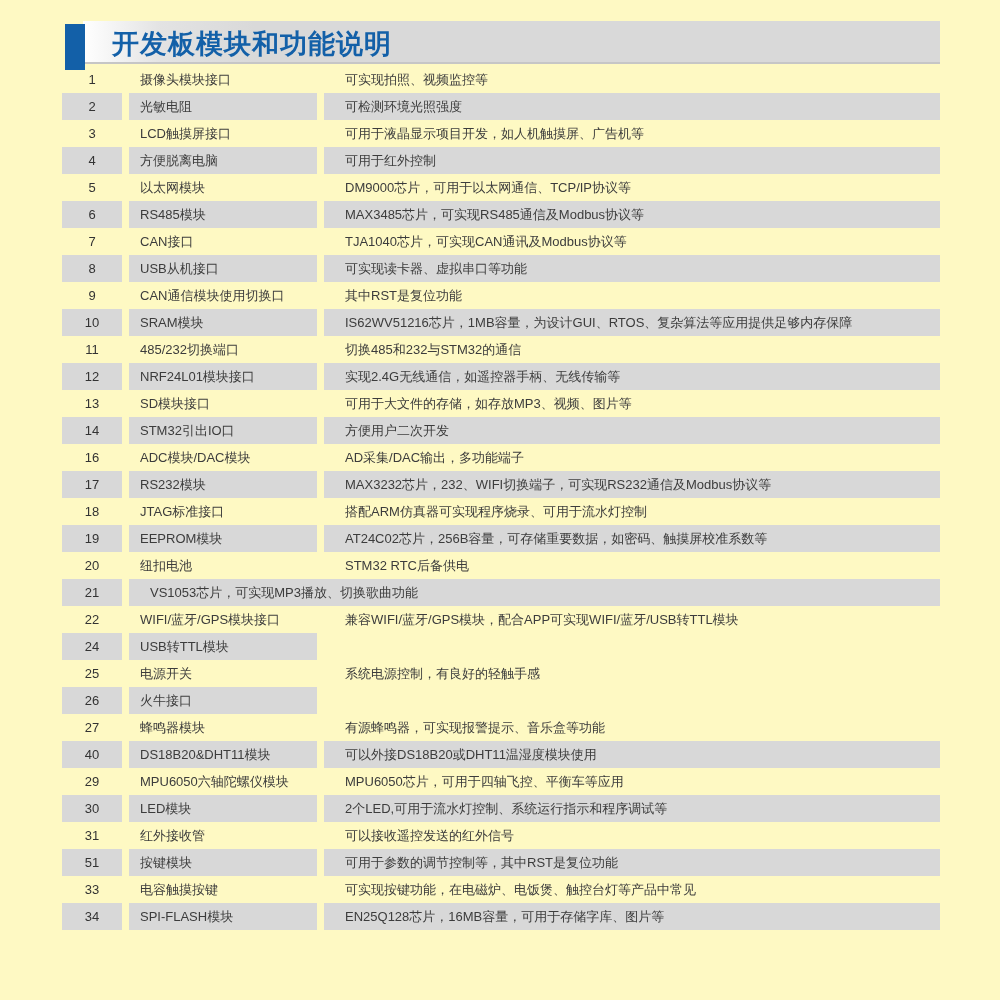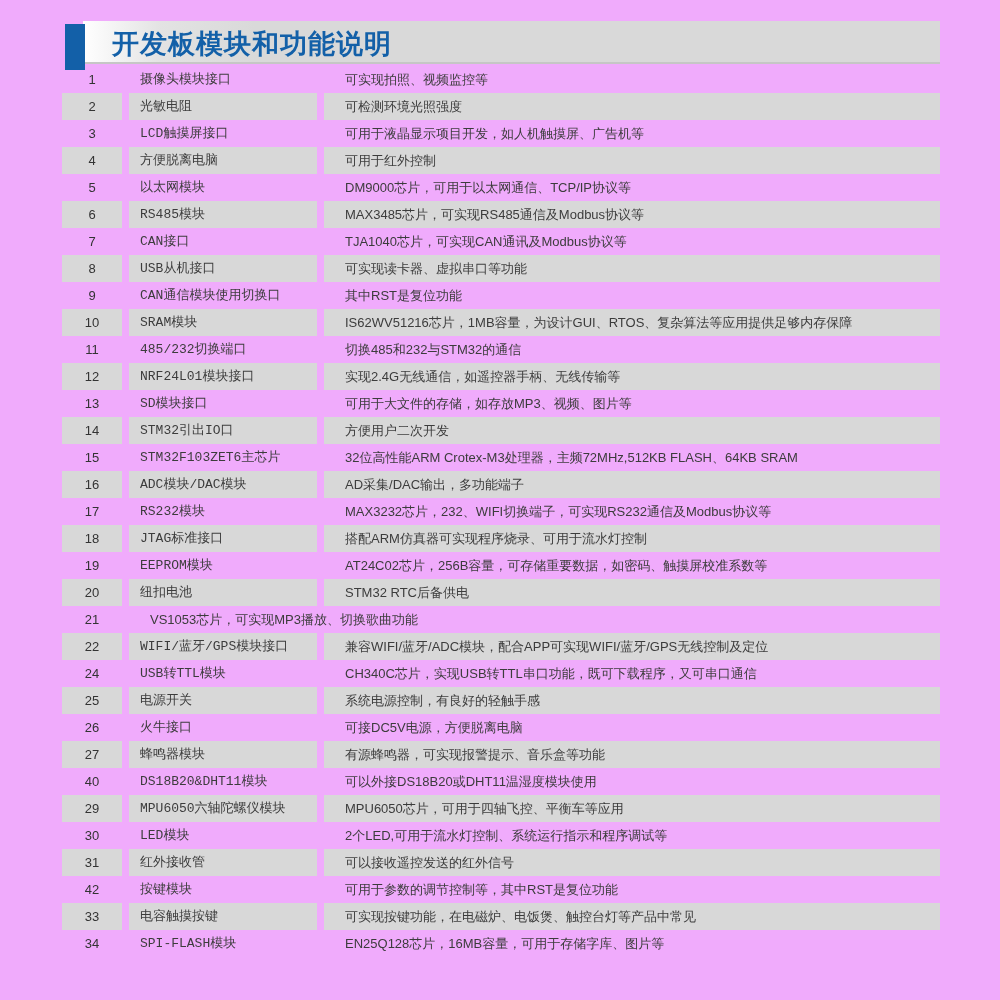--- a/index.html
+++ b/index.html
@@ -9,21 +9,21 @@
   }
   *{margin:0;padding:0;box-sizing:border-box;}
   html,body{background:#ffffff;}
   body{
     width:1000px;height:1000px;
     font-family:"Liberation Sans","DejaVu Sans",sans-serif;
     color:var(--text);
     position:relative;
     overflow:hidden;
   }
-  .page{position:absolute;inset:0;background:#f0abfc;}
+  .page{position:absolute;inset:0;background:#fef9c3;}
 
   
   .header{position:absolute;left:65px;top:20px;right:60px;height:50px;}
   .header-band{
     position:absolute;left:18px;right:0;top:1px;height:43px;
     background:linear-gradient(to right,#ffffff 0%,#e3e3e3 9%,#d9d9d9 20%,#d9d9d9 100%);
     border-bottom:2px solid #c6c6c6;
   }
   .header-accent{
     position:absolute;left:0;top:4px;width:20px;height:46px;
@@ -39,21 +39,21 @@
   .module-table{
     position:absolute;left:62px;top:66px;width:878px;
   }
   .trow{
     display:flex;height:27px;align-items:stretch;
     font-size:13px;line-height:27px;white-space:nowrap;
   }
   .cell{background:transparent;}
   .trow:nth-of-type(even) .cell{background:var(--stripe);}
   .c-no{width:60px;text-align:center;margin-right:7px;color:#333;}
-  .c-name{width:188px;padding-left:11px;margin-right:7px;overflow:hidden;font-family:Liberation Mono, monospace;}
+  .c-name{width:188px;padding-left:11px;margin-right:7px;overflow:hidden;}
   .c-desc{flex:1;padding-left:21px;overflow:hidden;}
 </style>
 </head>
 <body>
 
 <div class="page">
 
   <div class="header">
     <div class="header-band"></div>
     <div class="header-accent"></div>
@@ -139,25 +139,20 @@
         <div class="cell c-name">SD模块接口</div>
         <div class="cell c-desc">可用于大文件的存储，如存放MP3、视频、图片等</div>
       </div>
 
       <div class="trow">
         <div class="cell c-no">14</div>
         <div class="cell c-name">STM32引出IO口</div>
         <div class="cell c-desc">方便用户二次开发</div>
       </div>
 
-      <div class="trow">
-        <div class="cell c-no">15</div>
-        <div class="cell c-name">STM32F103ZET6主芯片</div>
-        <div class="cell c-desc">32位高性能ARM Crotex-M3处理器，主频72MHz,512KB FLASH、64KB SRAM</div>
-      </div>
 
       <div class="trow">
         <div class="cell c-no">16</div>
         <div class="cell c-name">ADC模块/DAC模块</div>
         <div class="cell c-desc">AD采集/DAC输出，多功能端子</div>
       </div>
 
       <div class="trow">
         <div class="cell c-no">17</div>
         <div class="cell c-name">RS232模块</div>
@@ -183,40 +178,38 @@
       </div>
 
       <div class="trow">
         <div class="cell c-no">21</div>
         <div class="cell c-desc">VS1053芯片，可实现MP3播放、切换歌曲功能</div>
       </div>
 
       <div class="trow">
         <div class="cell c-no">22</div>
         <div class="cell c-name">WIFI/蓝牙/GPS模块接口</div>
-        <div class="cell c-desc">兼容WIFI/蓝牙/ADC模块，配合APP可实现WIFI/蓝牙/GPS无线控制及定位</div>
+        <div class="cell c-desc">兼容WIFI/蓝牙/GPS模块，配合APP可实现WIFI/蓝牙/USB转TTL模块</div>
       </div>
 
 
       <div class="trow">
         <div class="cell c-no">24</div>
         <div class="cell c-name">USB转TTL模块</div>
-        <div class="cell c-desc">CH340C芯片，实现USB转TTL串口功能，既可下载程序，又可串口通信</div>
       </div>
 
       <div class="trow">
         <div class="cell c-no">25</div>
         <div class="cell c-name">电源开关</div>
         <div class="cell c-desc">系统电源控制，有良好的轻触手感</div>
       </div>
 
       <div class="trow">
         <div class="cell c-no">26</div>
         <div class="cell c-name">火牛接口</div>
-        <div class="cell c-desc">可接DC5V电源，方便脱离电脑</div>
       </div>
 
       <div class="trow">
         <div class="cell c-no">27</div>
         <div class="cell c-name">蜂鸣器模块</div>
         <div class="cell c-desc">有源蜂鸣器，可实现报警提示、音乐盒等功能</div>
       </div>
 
       <div class="trow">
         <div class="cell c-no">40</div>
@@ -236,21 +229,21 @@
         <div class="cell c-desc">2个LED,可用于流水灯控制、系统运行指示和程序调试等</div>
       </div>
 
       <div class="trow">
         <div class="cell c-no">31</div>
         <div class="cell c-name">红外接收管</div>
         <div class="cell c-desc">可以接收遥控发送的红外信号</div>
       </div>
 
       <div class="trow">
-        <div class="cell c-no">42</div>
+        <div class="cell c-no">51</div>
         <div class="cell c-name">按键模块</div>
         <div class="cell c-desc">可用于参数的调节控制等，其中RST是复位功能</div>
       </div>
 
       <div class="trow">
         <div class="cell c-no">33</div>
         <div class="cell c-name">电容触摸按键</div>
         <div class="cell c-desc">可实现按键功能，在电磁炉、电饭煲、触控台灯等产品中常见</div>
       </div>
 

